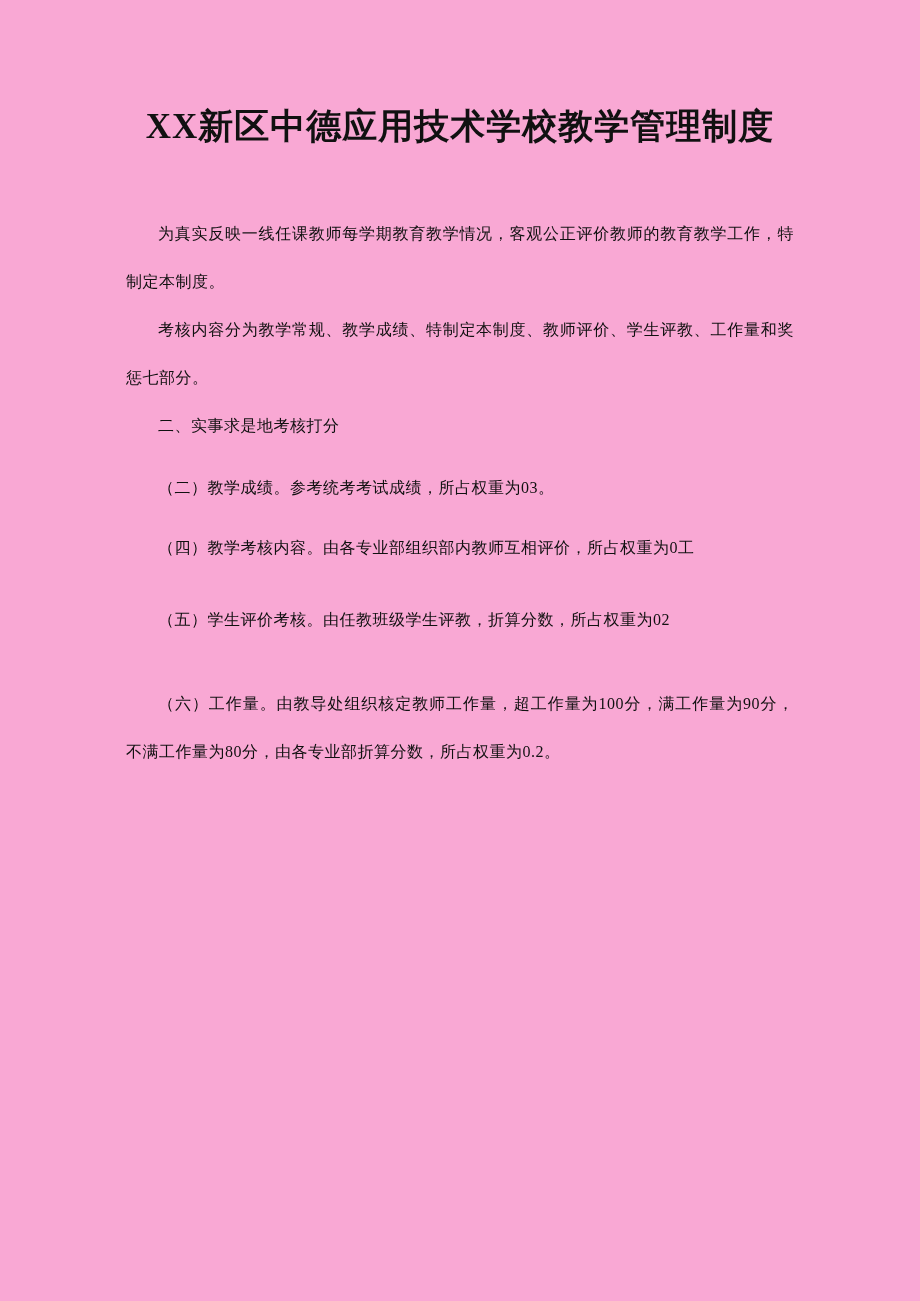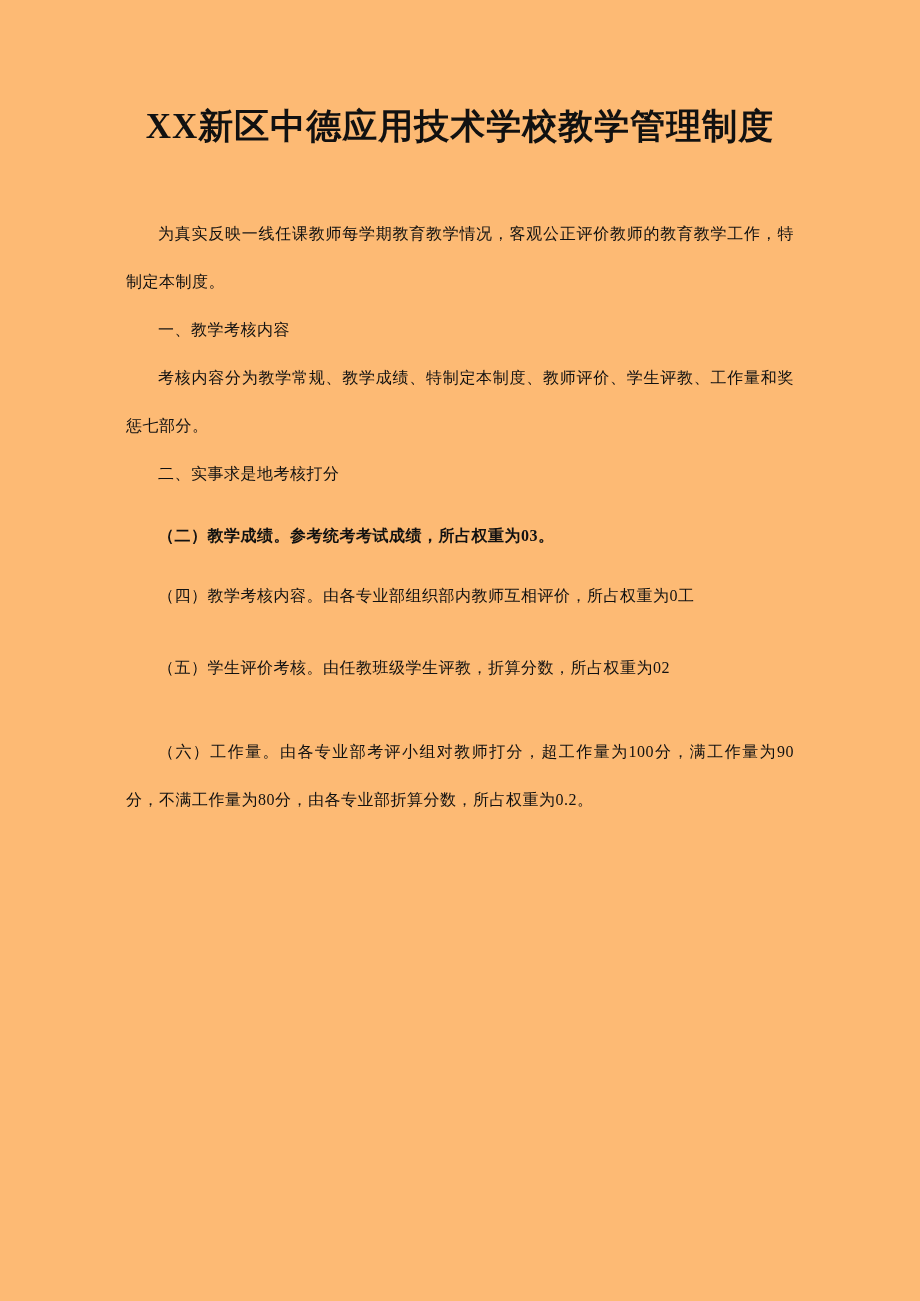--- a/index.html
+++ b/index.html
@@ -4,21 +4,21 @@
 <style>
   html, body {
     margin: 0;
     padding: 0;
     background: #ffffff;
   }
   .page {
     position: relative;
     width: 920px;
     min-height: 1301px;
-    background: #fdba74;
+    background: #f9a8d4;
     box-sizing: border-box;
     padding: 106px 126px 60px 126px;
     font-family: "Liberation Serif", "DejaVu Serif", serif;
     color: #111111;
   }
   .doc-title {
     font-size: 35px;
     line-height: 1.2;
     font-weight: 700;
     text-align: center;
@@ -30,43 +30,42 @@
     font-size: 16px;
     line-height: 48px;
     text-align: justify;
     text-indent: 2em;
     margin: 0;
     letter-spacing: 0.5px;
   }
   .para.heading {
     text-align: left;
   }
-  .sp-xs { margin-top: 14px; font-weight: bold; }
+  .sp-xs { margin-top: 14px; }
   .sp-sm { margin-top: 12px; }
   .sp-md { margin-top: 24px; }
   .sp-lg { margin-top: 36px; }
 </style>
 </head>
 <body>
 
 <div class="page">
 
   <h1 class="doc-title">XX新区中德应用技术学校教学管理制度</h1>
 
   <p class="para">为真实反映一线任课教师每学期教育教学情况，客观公正评价教师的教育教学工作，特制定本制度。</p>
 
-  <p class="para heading">一、教学考核内容</p>
 
   <p class="para">考核内容分为教学常规、教学成绩、特制定本制度、教师评价、学生评教、工作量和奖惩七部分。</p>
 
   <p class="para heading">二、实事求是地考核打分</p>
 
 
   <p class="para sp-xs">（二）教学成绩。参考统考考试成绩，所占权重为03。</p>
 
 
   <p class="para sp-sm">（四）教学考核内容。由各专业部组织部内教师互相评价，所占权重为0工</p>
 
   <p class="para sp-md">（五）学生评价考核。由任教班级学生评教，折算分数，所占权重为02</p>
 
-  <p class="para sp-lg">（六）工作量。由各专业部考评小组对教师打分，超工作量为100分，满工作量为90分，不满工作量为80分，由各专业部折算分数，所占权重为0.2。</p>
+  <p class="para sp-lg">（六）工作量。由教导处组织核定教师工作量，超工作量为100分，满工作量为90分，不满工作量为80分，由各专业部折算分数，所占权重为0.2。</p>
 
 </div>
 
 </body></html>

